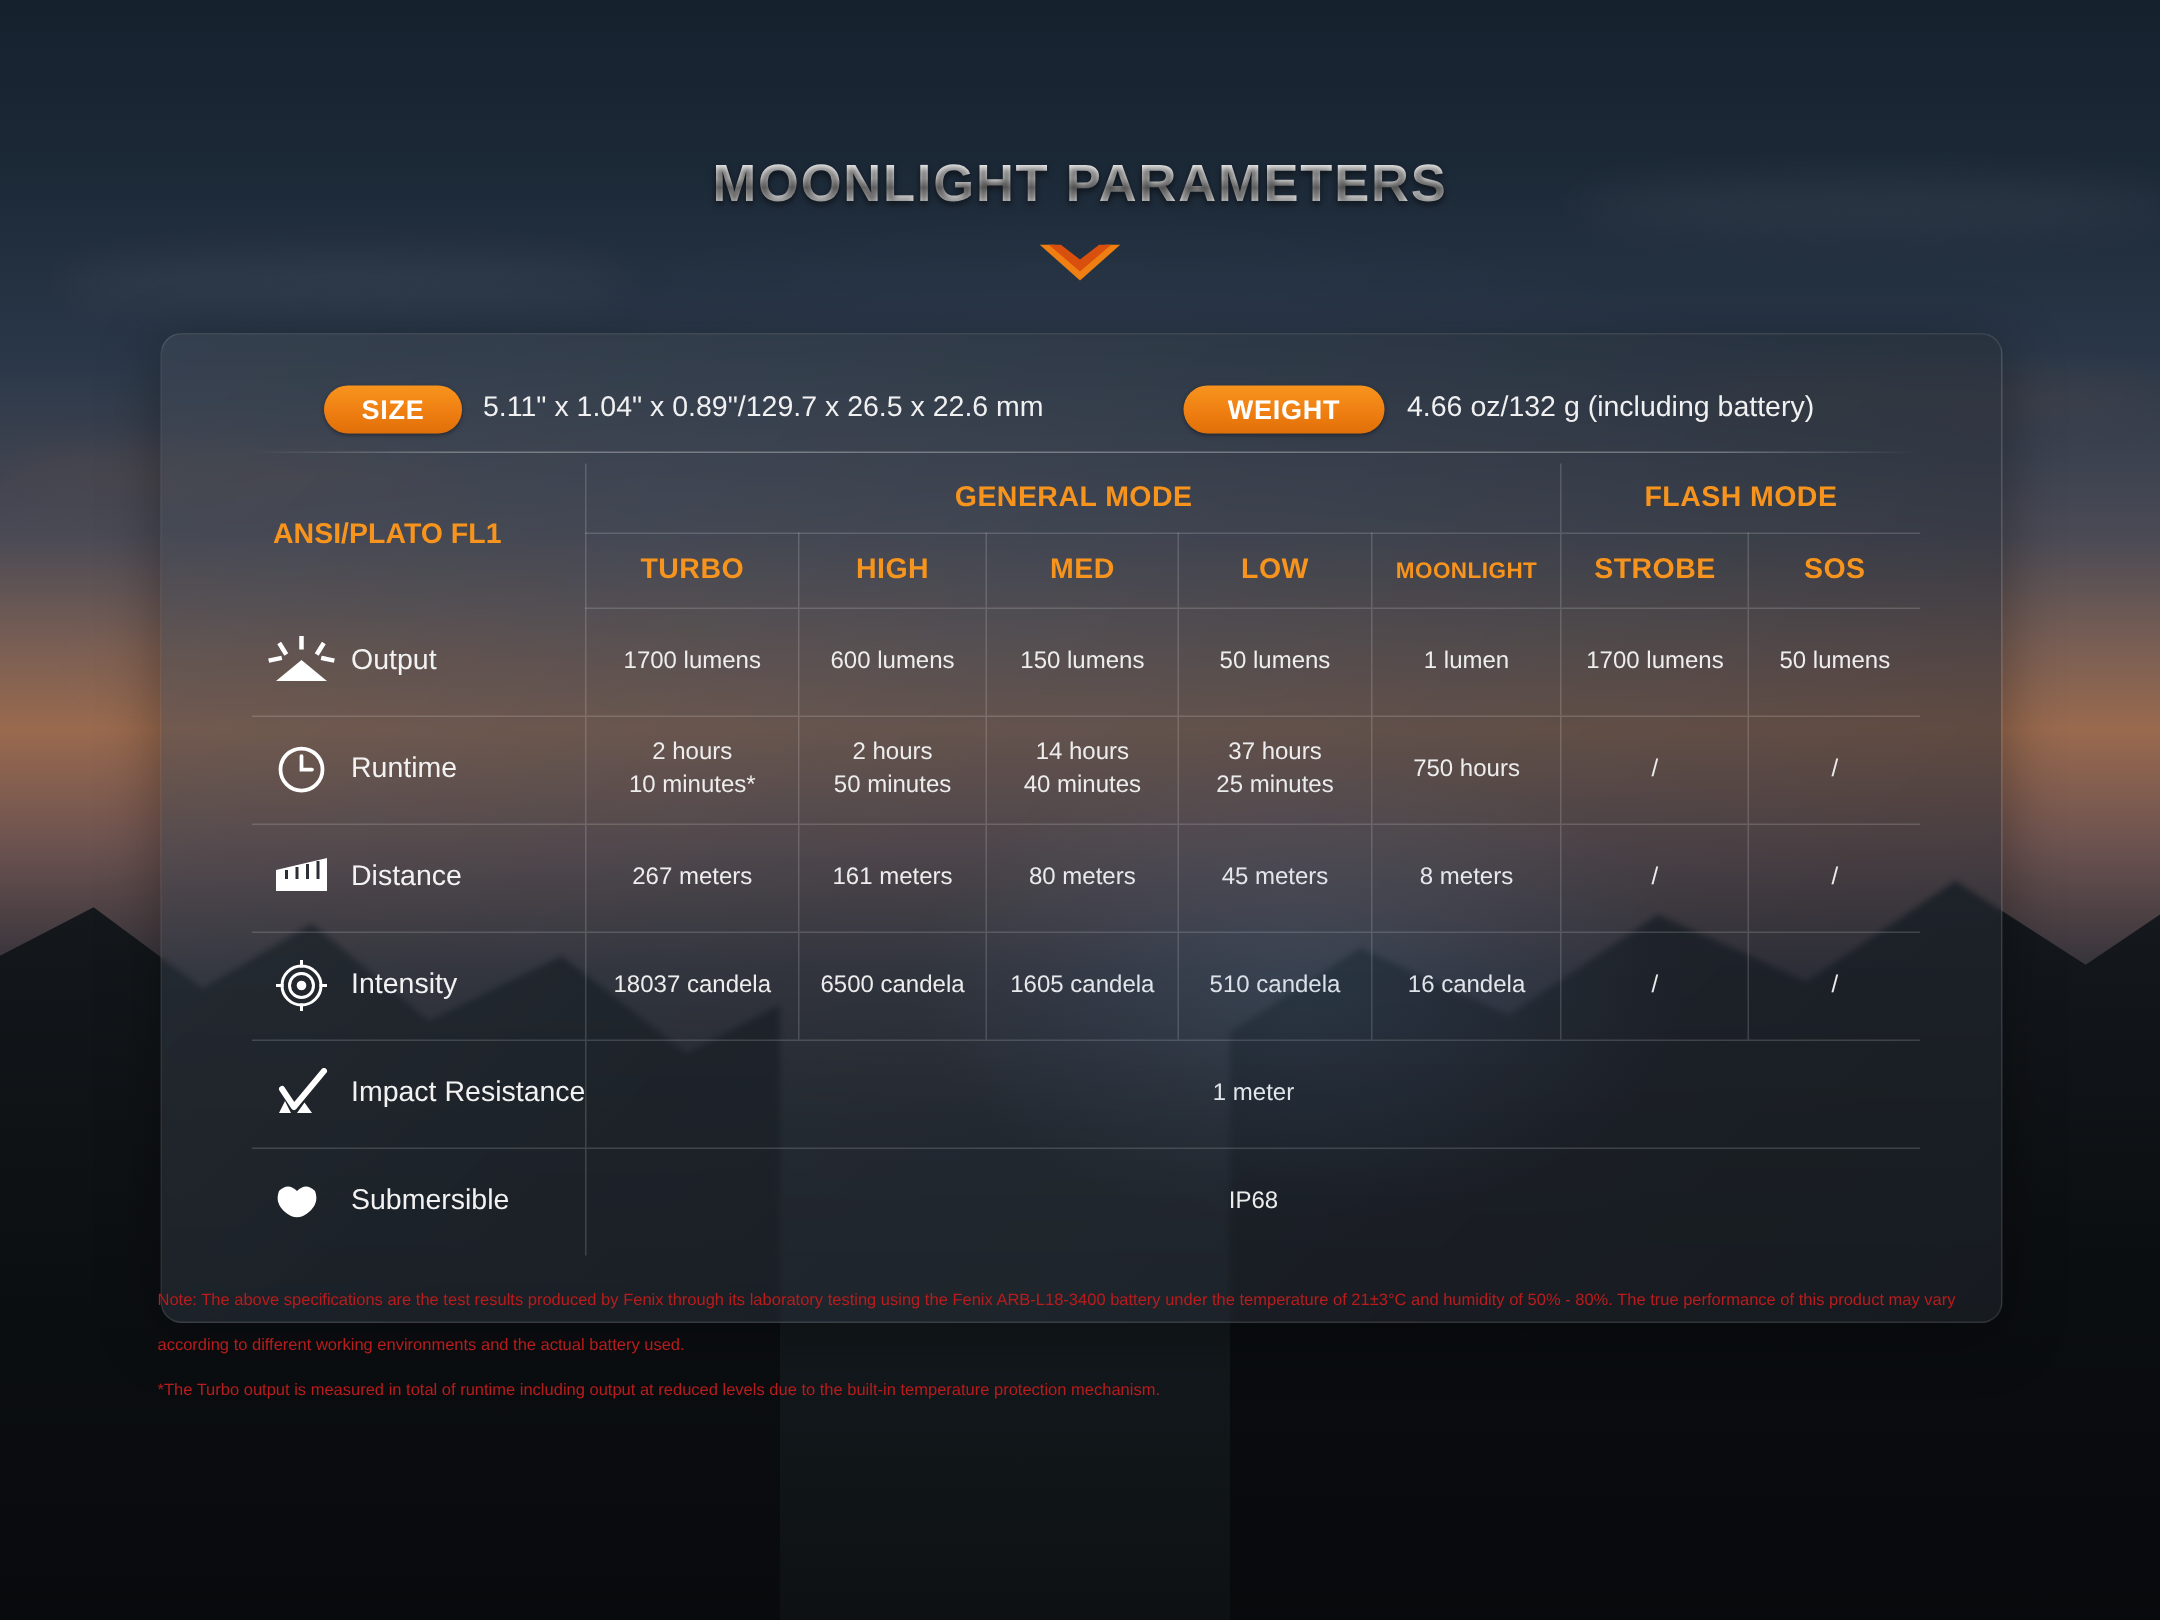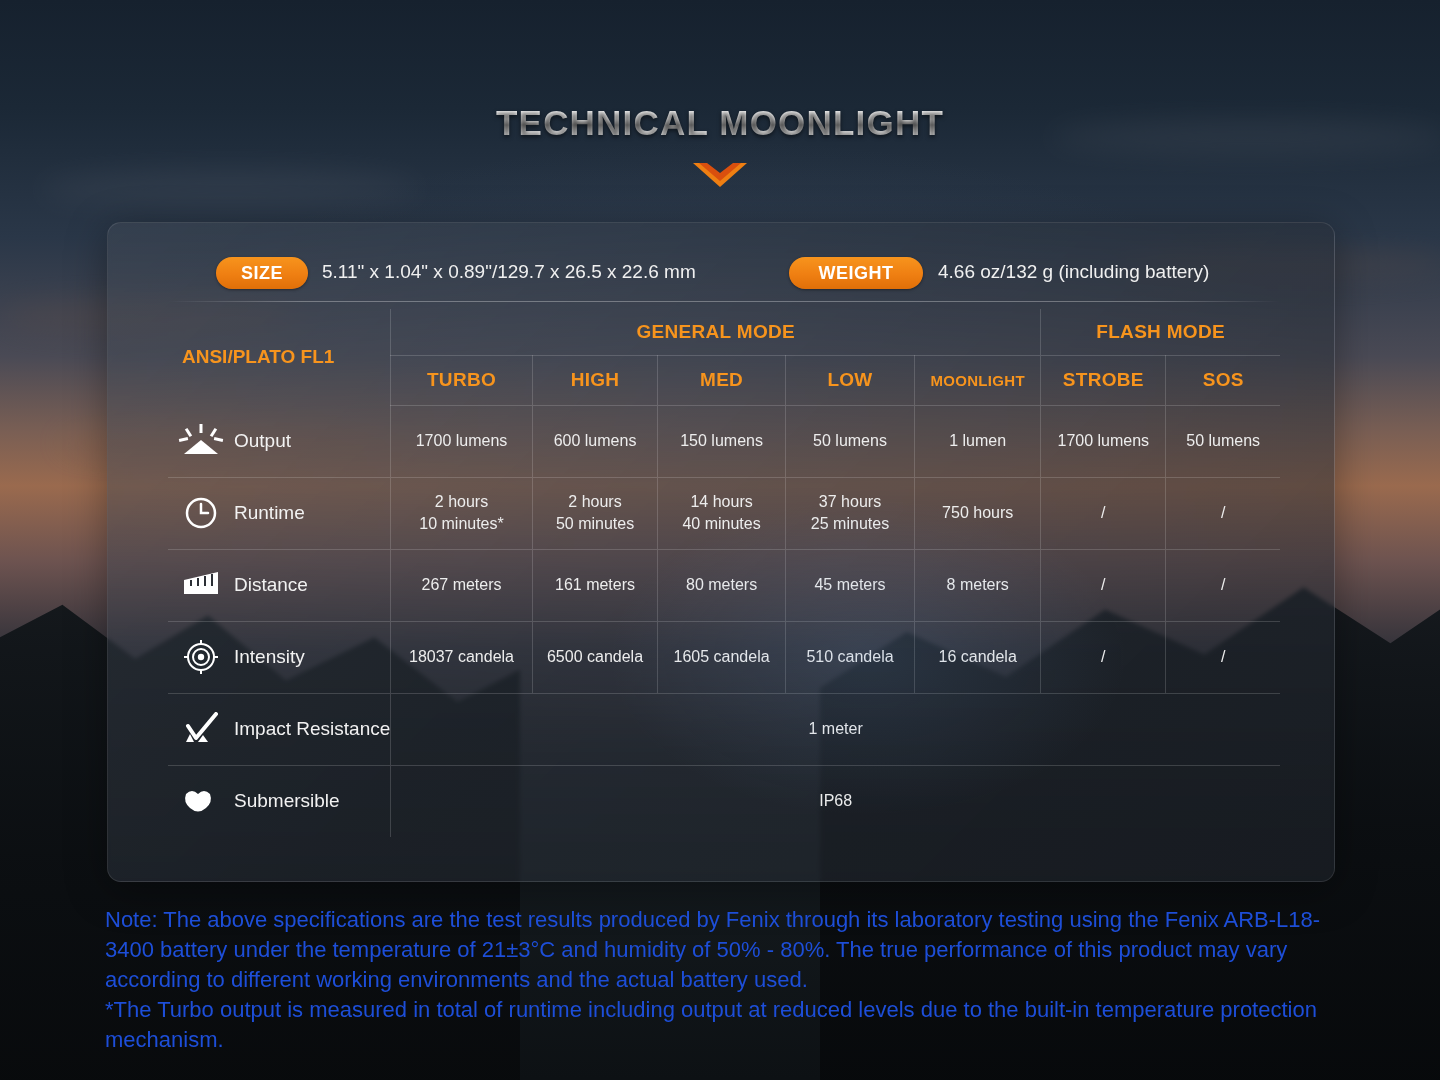--- a/index.html
+++ b/index.html
@@ -122,37 +122,37 @@
     height: 72px; vertical-align: middle; white-space: nowrap;
   }
   .rowlabel .ico { display: inline-block; vertical-align: middle; width: 46px; height: 34px; margin-right: 10px; }
   .rowlabel .txt { display: inline-block; vertical-align: middle; }
   .cell { text-align: center; vertical-align: middle; font-size: 16px; color: #ededed; line-height: 1.35; }
   .vline { border-left: 1px solid rgba(255,255,255,0.16); }
   .hline td { border-bottom: 1px solid rgba(255,255,255,0.16); }
 
   
   .notes {
-    position: absolute; left: 105px; top: 905px; width: 1245px;
-    color: #1d4ed8; font-size: 22px; line-height: 30px;
+    position: absolute; left: 105px; top: 852px; width: 1245px;
+    color: #b91c1c; font-size: 11px; line-height: 30px;
   }
   .notes p + p { margin-top: 0; }
 </style>
 </head>
 <body>
 
 <div class="cloud c1"></div>
 <div class="cloud c2"></div>
 <div class="cloud c3"></div>
 <div class="cloud c4"></div>
 <div class="cloud c5"></div>
 <div class="hill-left"></div>
 <div class="hill-right"></div>
 
-<div class="title">TECHNICAL MOONLIGHT</div>
+<div class="title">MOONLIGHT PARAMETERS</div>
 
 <svg class="chevron" viewBox="0 0 54 26">
   <polygon points="0,0 27,24 54,0 44,0 27,14 10,0" fill="#ef7f12"></polygon>
   <polygon points="6,0 27,18 48,0 40,0 27,10 14,0" fill="#d94f0e"></polygon>
 </svg>
 
 <div class="panel">
 
   <div class="sw-row">
     <div class="pill pill-size">SIZE</div>

